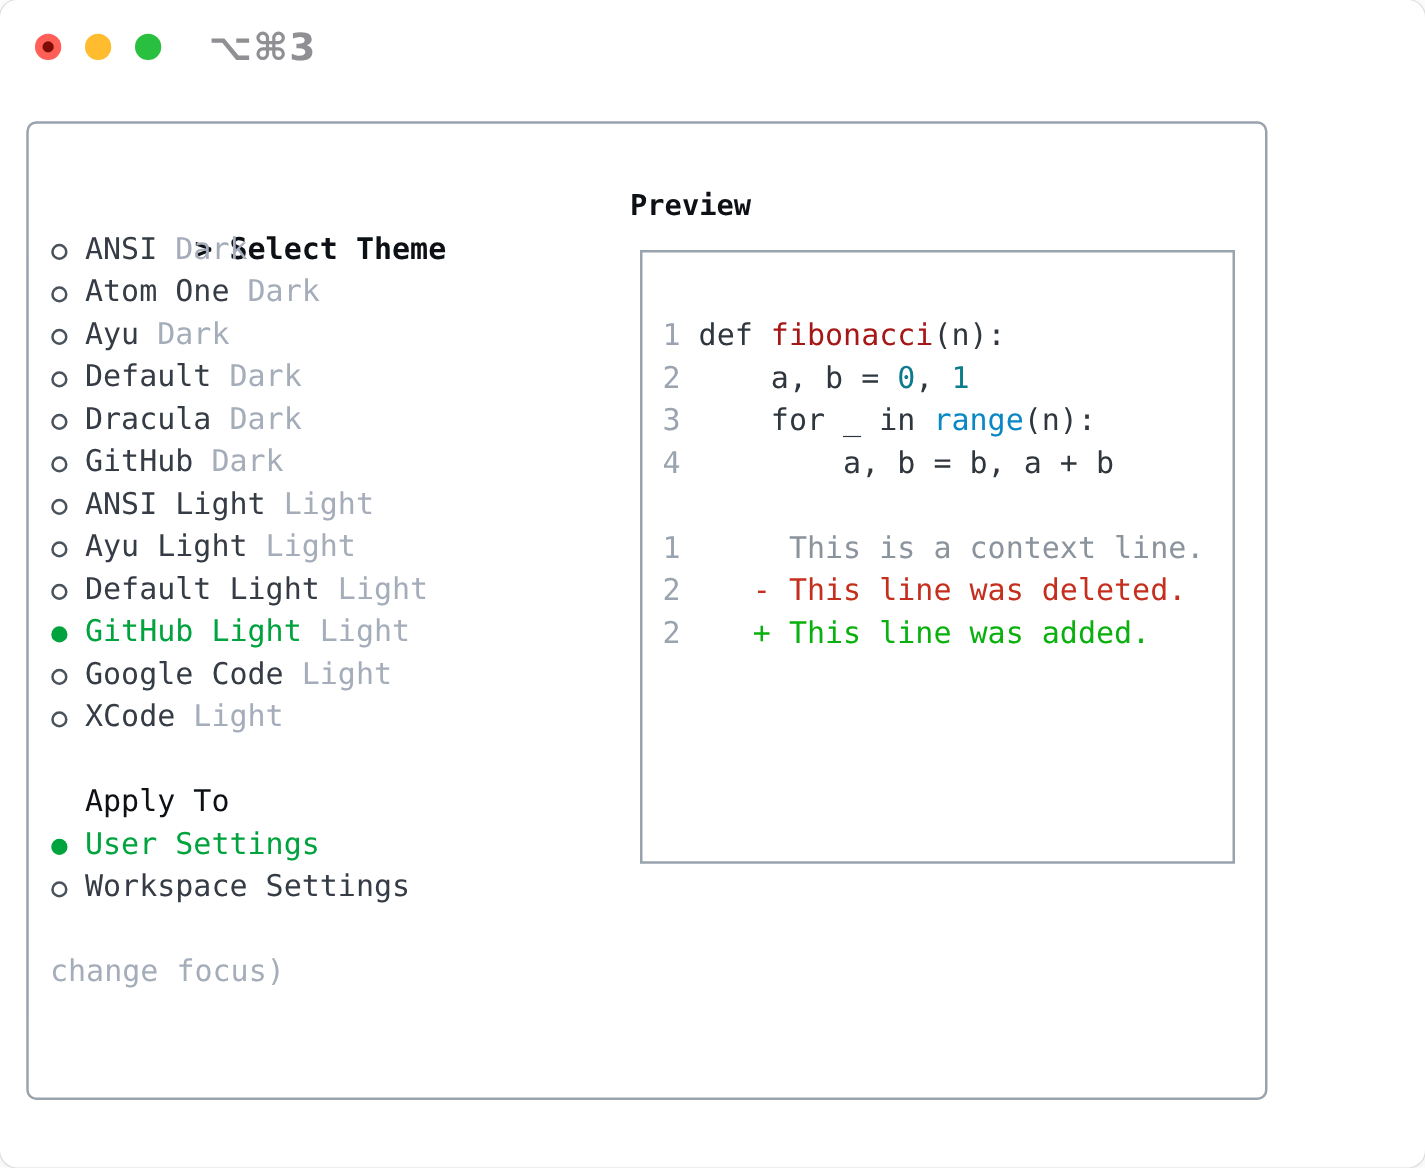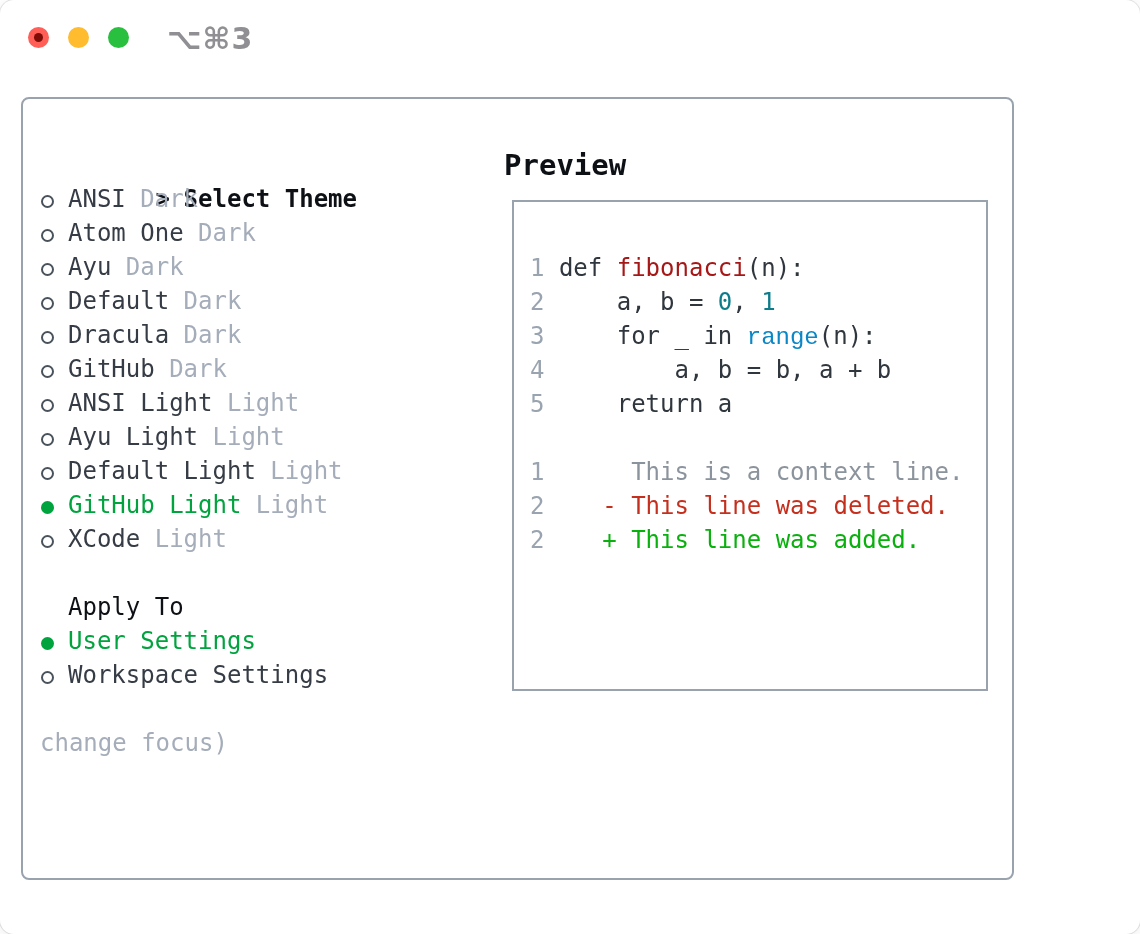--- a/index.html
+++ b/index.html
@@ -39,31 +39,31 @@
   .dot.hollow{border:2px solid var(--radio-gray);background:transparent;}
   .dot.filled{background:var(--accent-green);}
   .header-label{font-weight:bold;color:var(--header-black);}
   .tname{color:var(--item-dark);}
   .tname.sel{color:var(--accent-green);}
   .tvariant{color:var(--muted-gray);margin-left:1ch;}
   .subheader{color:var(--header-black);}
   .hint{color:var(--muted-gray);}
   .blank{height:34px;}
   
-  .preview-title{position:absolute;left:481px;top:49px;font-size:29px;line-height:34px;font-weight:bold;color:var(--header-black);white-space:pre;}
+  .preview-title{position:absolute;left:481px;top:49px;font-size:23px;line-height:34px;font-weight:bold;color:var(--header-black);white-space:pre;}
   .preview-box{
     position:absolute;left:489px;top:101px;width:476px;height:491px;
     border:2px solid var(--border-gray);background:#fff;
     padding:49px 0 0 16px;overflow:hidden;
   }
   .lnum{display:inline-block;width:2ch;color:var(--linenum-gray);}
   .tok-code{color:var(--code-fg);}
   .tok-function{color:var(--code-func);}
   .tok-number{color:var(--code-number);}
-  .tok-builtin{color:var(--code-builtin);font-family:Liberation Mono, monospace;}
+  .tok-builtin{color:var(--code-builtin);}
   .tok-context{color:var(--diff-context);}
   .tok-deleted{color:var(--diff-deleted);}
   .tok-added{color:var(--diff-added);}
 </style>
 </head>
 <body>
 
 <div class="window">
 
   <div class="titlebar">
@@ -96,20 +96,21 @@
       <div class="row"><span class="marker"><span class="dot hollow"></span></span><span class="tname">GitHub</span><span class="tvariant">Dark</span></div>
 
       <div class="row"><span class="marker"><span class="dot hollow"></span></span><span class="tname">ANSI Light</span><span class="tvariant">Light</span></div>
 
       <div class="row"><span class="marker"><span class="dot hollow"></span></span><span class="tname">Ayu Light</span><span class="tvariant">Light</span></div>
 
       <div class="row"><span class="marker"><span class="dot hollow"></span></span><span class="tname">Default Light</span><span class="tvariant">Light</span></div>
 
       <div class="row"><span class="marker"><span class="dot filled"></span></span><span class="tname sel">GitHub Light</span><span class="tvariant">Light</span></div>
 
+      <div class="row"><span class="marker"><span class="dot hollow"></span></span><span class="tname">Google Code</span><span class="tvariant">Light</span></div>
 
       <div class="row"><span class="marker"><span class="dot hollow"></span></span><span class="tname">XCode</span><span class="tvariant">Light</span></div>
 
       <div class="blank"></div>
 
       <div class="row"><span class="marker"></span><span class="subheader">Apply To</span></div>
 
       <div class="row"><span class="marker"><span class="dot filled"></span></span><span class="tname sel">User Settings</span></div>
 
       <div class="row"><span class="marker"><span class="dot hollow"></span></span><span class="tname">Workspace Settings</span></div>
@@ -124,21 +125,20 @@
 
     <div class="preview-box">
       <div class="row"><span class="lnum">1</span><span class="tok-code">def </span><span class="tok-function">fibonacci</span><span class="tok-code">(n):</span></div>
 
       <div class="row"><span class="lnum">2</span><span class="tok-code">    a, b = </span><span class="tok-number">0</span><span class="tok-code">, </span><span class="tok-number">1</span></div>
 
       <div class="row"><span class="lnum">3</span><span class="tok-code">    for _ in </span><span class="tok-builtin">range</span><span class="tok-code">(n):</span></div>
 
       <div class="row"><span class="lnum">4</span><span class="tok-code">        a, b = b, a + b</span></div>
 
-      <div class="row"><span class="lnum">5</span><span class="tok-code">    return a</span></div>
 
       <div class="row"></div>
 
       <div class="row"><span class="lnum">1</span><span class="tok-context">     This is a context line.</span></div>
 
       <div class="row"><span class="lnum">2</span><span class="tok-deleted">   - This line was deleted.</span></div>
 
       <div class="row"><span class="lnum">2</span><span class="tok-added">   + This line was added.</span></div>
     </div>
 

